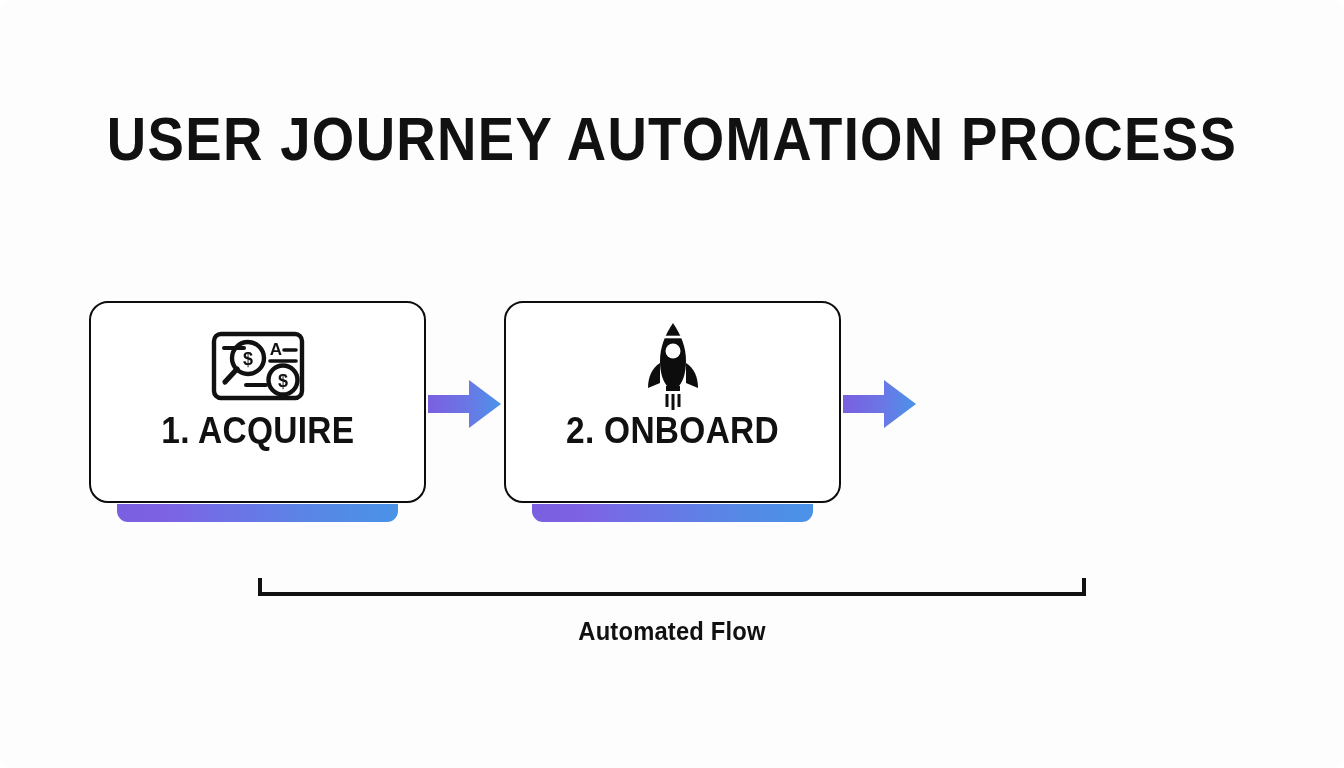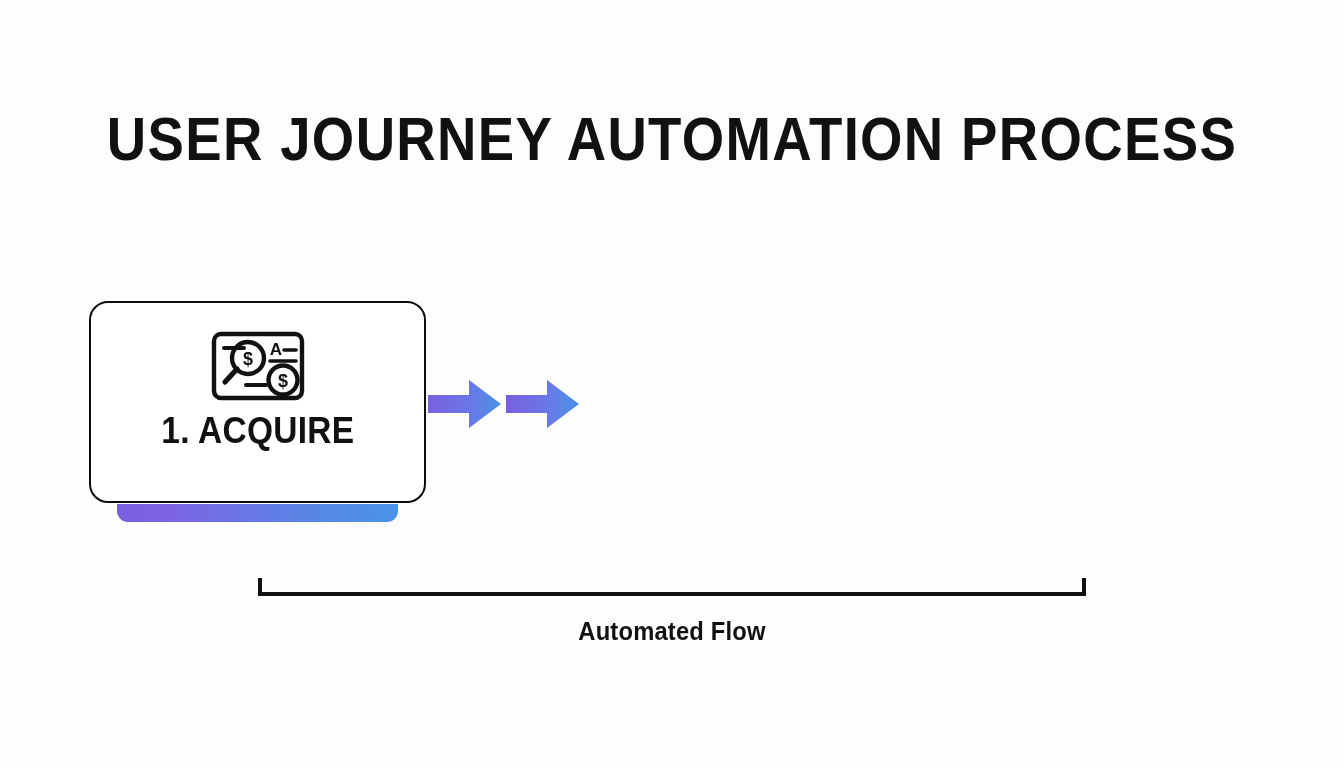--- a/index.html
+++ b/index.html
@@ -174,20 +174,45 @@
           <linearGradient id="agrad1" x1="0" y1="0" x2="1" y2="0">
             <stop offset="0%" stop-color="#7a5fe0"></stop>
             <stop offset="55%" stop-color="#6a77e6"></stop>
             <stop offset="100%" stop-color="#4a93e8"></stop>
           </linearGradient>
         </defs>
         <path d="M0,17 L41,17 L41,2 L73,26 L41,50 L41,35 L0,35 Z" fill="url(#agrad1)"></path>
       </svg>
     </div>
 
+    <div class="step-wrap">
+      <div class="step-accent"></div>
+      <div class="step-card">
+        <div class="icon-slot">
+
+          <svg width="64" height="90" viewBox="0 0 64 90">
+
+            <path d="M32,2 C40,14 45,26 45,40 C45,52 42,60 38,65 L26,65 C22,60 19,52 19,40 C19,26 24,14 32,2 Z" fill="#0d0d0d"></path>
+            <circle cx="32" cy="30" r="7.5" fill="#ffffff"></circle>
+            <line x1="20" y1="16" x2="44" y2="16" stroke="#ffffff" stroke-width="2.6"></line>
+
+            <path d="M19,42 C11,47 7,56 7,67 L19,62 Z" fill="#0d0d0d"></path>
+
+            <path d="M45,42 C53,47 57,56 57,67 L45,62 Z" fill="#0d0d0d"></path>
+
+            <rect x="25" y="65" width="14" height="5" fill="#0d0d0d"></rect>
+
+            <line x1="26" y1="73" x2="26" y2="86" stroke="#0d0d0d" stroke-width="3"></line>
+            <line x1="32" y1="73" x2="32" y2="89" stroke="#0d0d0d" stroke-width="3"></line>
+            <line x1="38" y1="73" x2="38" y2="86" stroke="#0d0d0d" stroke-width="3"></line>
+          </svg>
+        </div>
+        <div class="step-label">2. ONBOARD</div>
+      </div>
+    </div>
 
     <div class="arrow-gap">
       <svg class="arrow-svg" width="74" height="52" viewBox="0 0 74 52">
         <defs>
           <linearGradient id="agrad2" x1="0" y1="0" x2="1" y2="0">
             <stop offset="0%" stop-color="#7a5fe0"></stop>
             <stop offset="55%" stop-color="#6a77e6"></stop>
             <stop offset="100%" stop-color="#4a93e8"></stop>
           </linearGradient>
         </defs>

